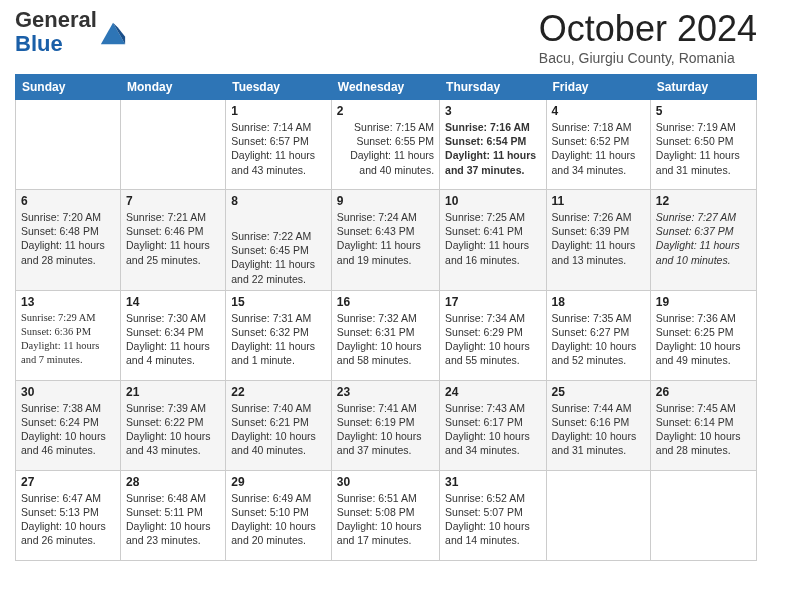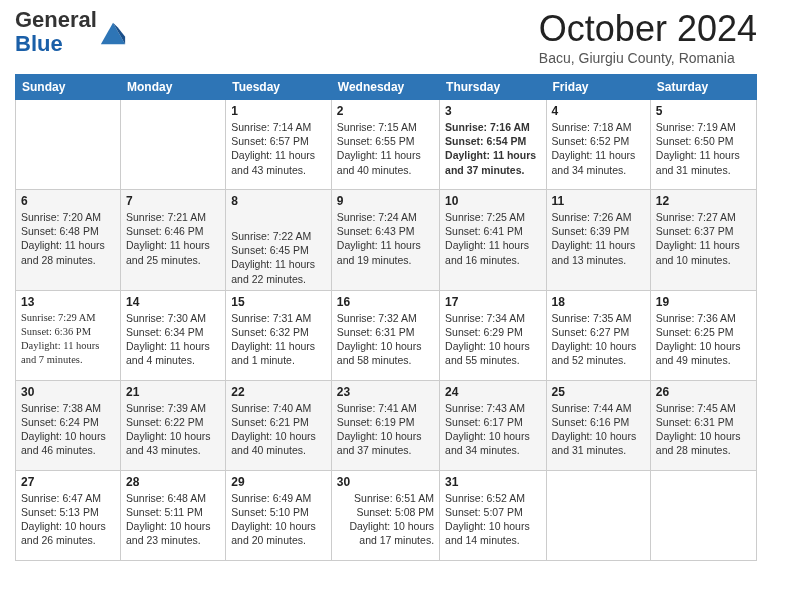--- a/index.html
+++ b/index.html
@@ -129,21 +129,21 @@
           <td class="empty-cell"></td>
           <td class="empty-cell"></td>
           <td>
             <span class="day-num">1</span>
             <div class="day-info" style="white-space: pre-line;">Sunrise: 7:14 AM
 Sunset: 6:57 PM
 Daylight: 11 hours and 43 minutes.</div>
           </td>
           <td>
             <span class="day-num">2</span>
-            <div class="day-info" style="white-space: pre-line;">Sunrise: 7:15 AM
+            <div class="day-info" style="white-space: pre-line; text-align: right;">Sunrise: 7:15 AM
 Sunset: 6:55 PM
 Daylight: 11 hours and 40 minutes.</div>
           </td>
           <td>
             <span class="day-num">3</span>
             <div class="day-info" style="white-space: pre-line; font-weight: bold;">Sunrise: 7:16 AM
 Sunset: 6:54 PM
 Daylight: 11 hours and 37 minutes.</div>
           </td>
           <td>
@@ -191,21 +191,21 @@
 Daylight: 11 hours and 16 minutes.</div>
           </td>
           <td>
             <span class="day-num">11</span>
             <div class="day-info" style="white-space: pre-line;">Sunrise: 7:26 AM
 Sunset: 6:39 PM
 Daylight: 11 hours and 13 minutes.</div>
           </td>
           <td>
             <span class="day-num">12</span>
-            <div class="day-info" style="white-space: pre-line;">Sunrise: 7:27 AM
+            <div class="day-info" style="white-space: pre-line; font-style: italic;">Sunrise: 7:27 AM
 Sunset: 6:37 PM
 Daylight: 11 hours and 10 minutes.</div>
           </td>
         </tr>
         <tr>
           <td>
             <span class="day-num">13</span>
             <div class="day-info" style="white-space: pre-line; font-family: Liberation Serif, serif;">Sunrise: 7:29 AM
 Sunset: 6:36 PM
 Daylight: 11 hours and 7 minutes.</div>
@@ -280,21 +280,21 @@
           </td>
           <td>
             <span class="day-num">25</span>
             <div class="day-info" style="white-space: pre-line;">Sunrise: 7:44 AM
 Sunset: 6:16 PM
 Daylight: 10 hours and 31 minutes.</div>
           </td>
           <td>
             <span class="day-num">26</span>
             <div class="day-info" style="white-space: pre-line;">Sunrise: 7:45 AM
-Sunset: 6:31 PM
+Sunset: 6:14 PM
 Daylight: 10 hours and 28 minutes.</div>
           </td>
         </tr>
         <tr>
           <td>
             <span class="day-num">27</span>
             <div class="day-info" style="white-space: pre-line;">Sunrise: 6:47 AM
 Sunset: 5:13 PM
 Daylight: 10 hours and 26 minutes.</div>
           </td>
@@ -305,21 +305,21 @@
 Daylight: 10 hours and 23 minutes.</div>
           </td>
           <td>
             <span class="day-num">29</span>
             <div class="day-info" style="white-space: pre-line;">Sunrise: 6:49 AM
 Sunset: 5:10 PM
 Daylight: 10 hours and 20 minutes.</div>
           </td>
           <td>
             <span class="day-num">30</span>
-            <div class="day-info" style="white-space: pre-line; text-align: right;">Sunrise: 6:51 AM
+            <div class="day-info" style="white-space: pre-line;">Sunrise: 6:51 AM
 Sunset: 5:08 PM
 Daylight: 10 hours and 17 minutes.</div>
           </td>
           <td>
             <span class="day-num">31</span>
             <div class="day-info" style="white-space: pre-line;">Sunrise: 6:52 AM
 Sunset: 5:07 PM
 Daylight: 10 hours and 14 minutes.</div>
           </td>
           <td class="empty-cell"></td>

